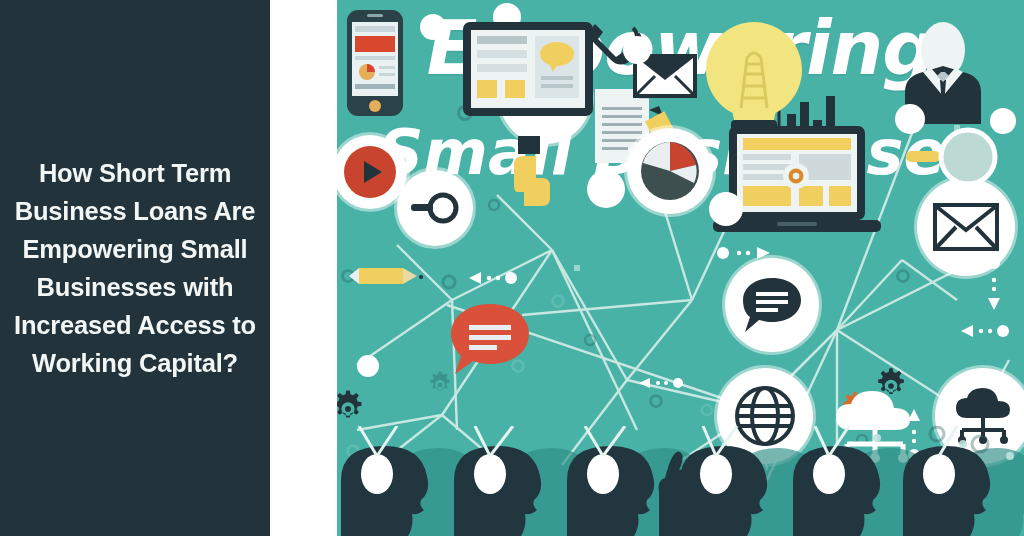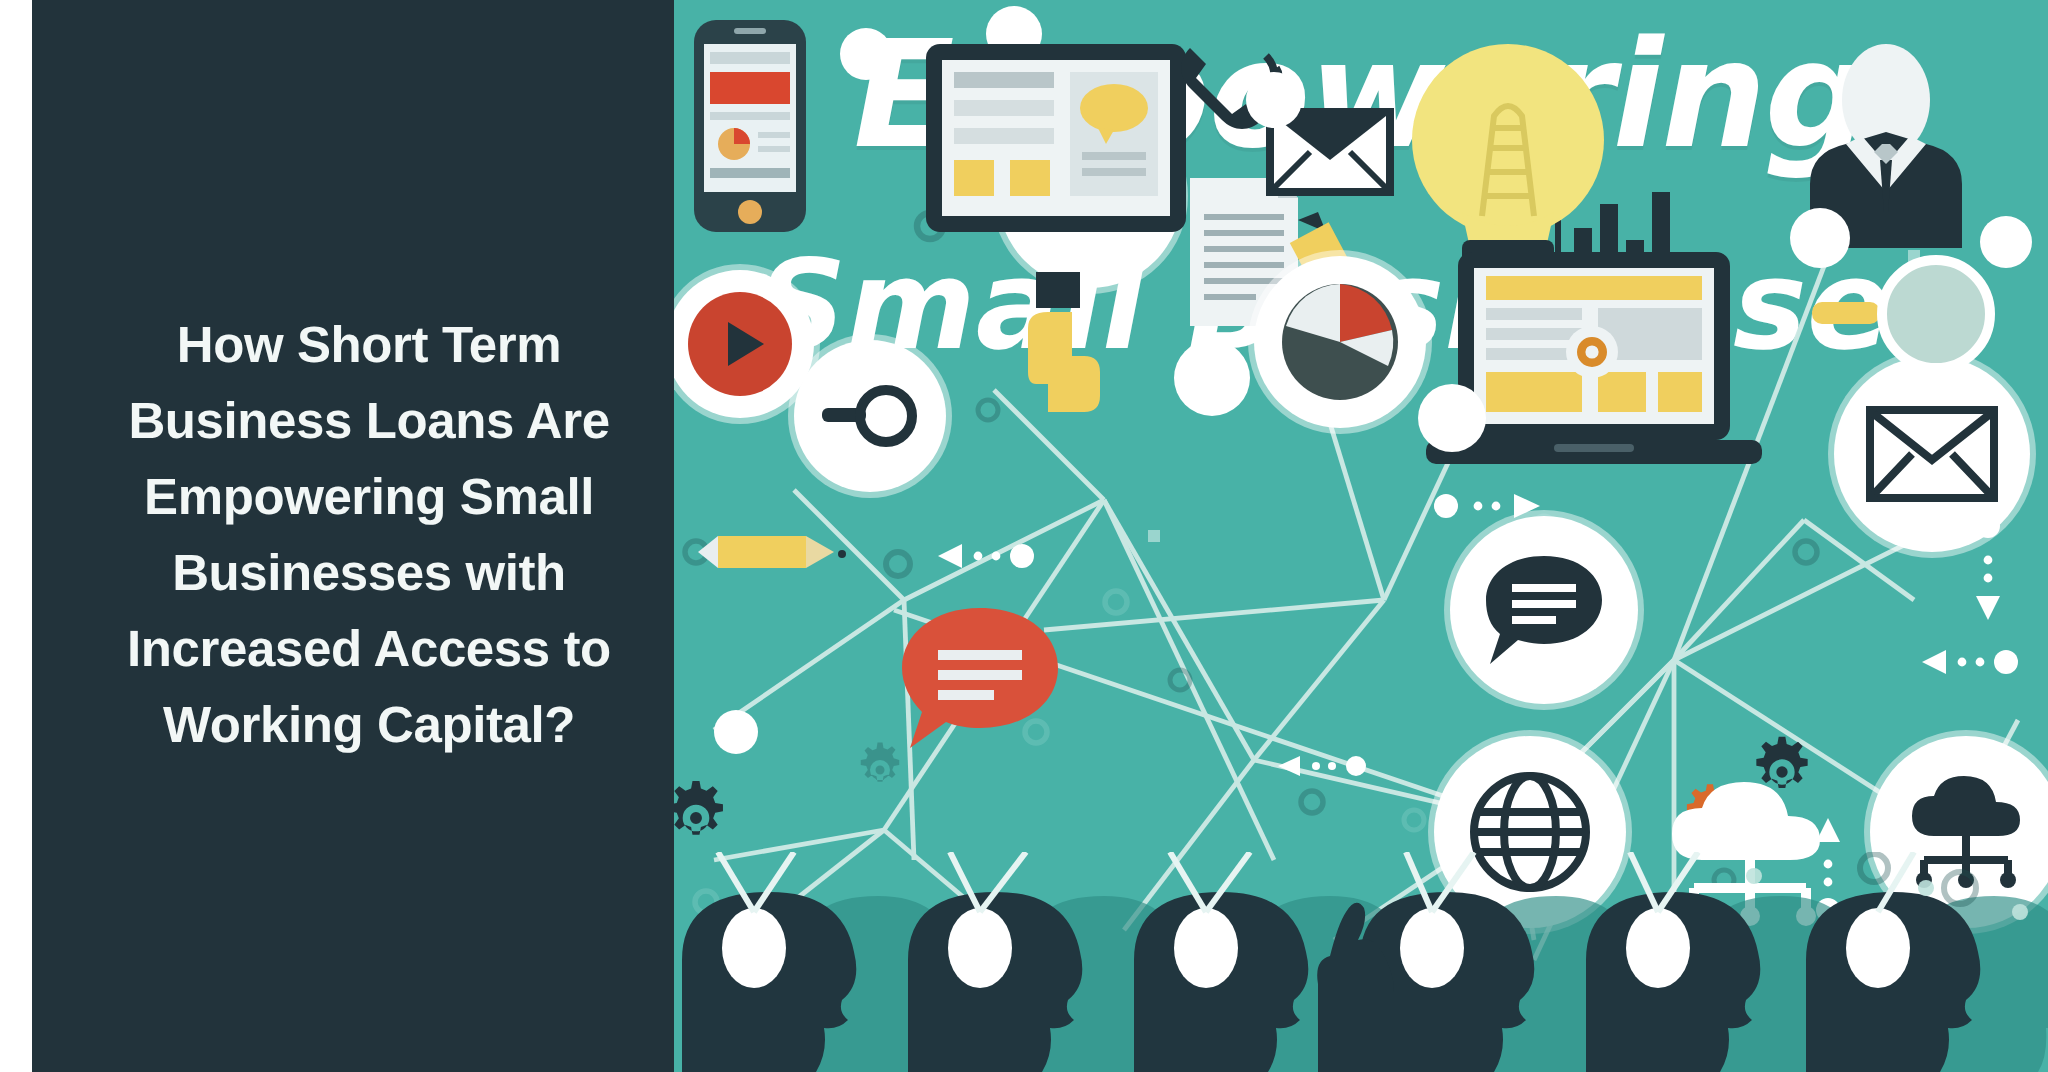--- a/index.html
+++ b/index.html
@@ -1,20 +1,20 @@
 <!DOCTYPE html>
 <html><head>
 <meta charset="utf-8">
 <style>
   html,body{margin:0;padding:0;background:#ffffff;}
   body{width:1024px;height:536px;overflow:hidden;font-family:"Liberation Sans",sans-serif;}
   .stage{position:relative;width:1024px;height:536px;overflow:hidden;}
 
   
-  .left-panel{position:absolute;left:16px;top:0;width:337px;height:536px;background:#22333b;
+  .left-panel{position:absolute;left:0;top:0;width:270px;height:536px;background:#22333b;
     display:flex;align-items:center;justify-content:center;}
   .article-title{width:300px;text-align:center;color:#f2f7f6;font-weight:bold;
     font-size:25.5px;line-height:38px;letter-spacing:-0.2px;}
 
   
   .art{position:absolute;left:337px;top:0;width:687px;height:536px;background:#48b2a7;overflow:hidden;}
 
   .headline{position:absolute;left:0;top:0;width:687px;text-align:center;color:#ffffff;
     font-family:"DejaVu Sans",sans-serif;font-style:italic;font-weight:bold;}
   .hl1{top:8px;font-size:74px;line-height:80px;letter-spacing:-1px;

